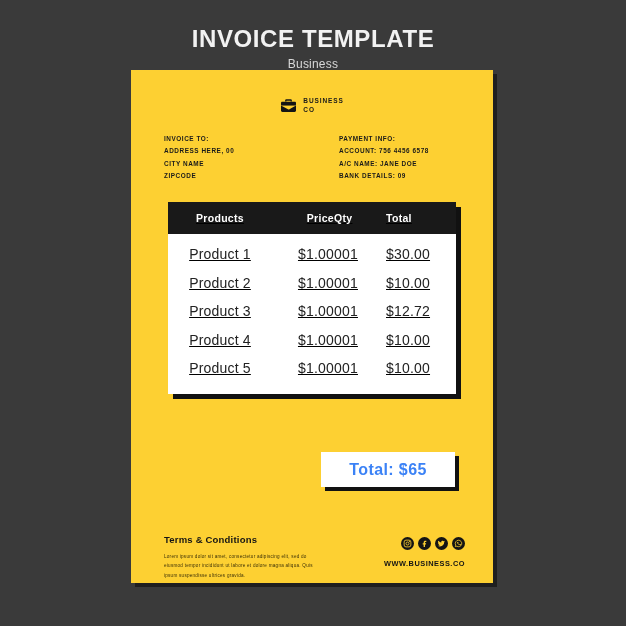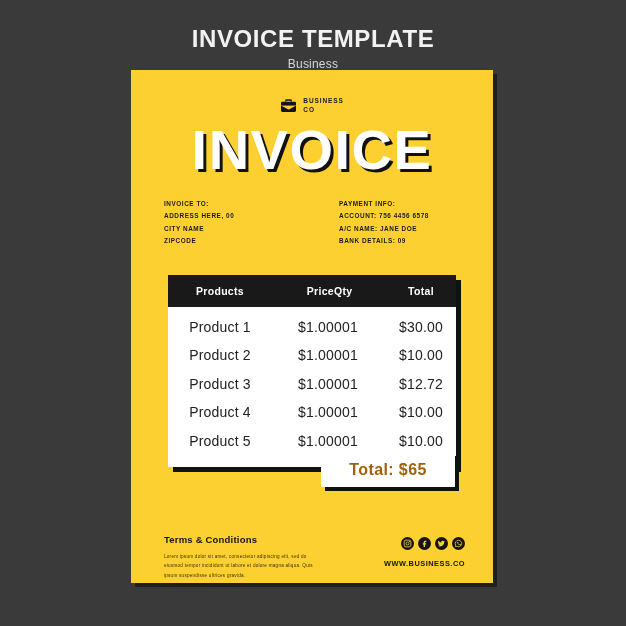--- a/index.html
+++ b/index.html
@@ -92,24 +92,25 @@
     letter-spacing: 0.55px;
     line-height: 1.95;
     color: #1a1a1a;
   }
   .meta-col.left  { width: 175px; }
   .meta-col.right { width: 150px; }
 
   
   .table-wrap {
     position: relative;
-    margin: 27px 0 0 37px;
+    margin: 19px 0 0 37px;
     width: 288px;
     box-shadow: 5px 5px 0 #111111;
     background: #0f766e;
+    text-decoration: underline;
   }
   .table-head {
     display: flex;
     background: #191919;
     height: 32px;
     align-items: center;
   }
   .table-head .cell {
     color: #ffffff;
     font-size: 10.5px;
@@ -123,38 +124,38 @@
     height: 28.5px;
   }
   .row .cell {
     color: #222222;
     font-size: 14px;
     letter-spacing: 0.2px;
   }
   .cell.c-product { width: 104px; text-align: center; }
   .cell.c-price   { width: 62px;  text-align: right; }
   .cell.c-qty     { width: 52px;  }
-  .cell.c-total   { width: 70px;  text-align: center; }
+  .cell.c-total   { width: 70px;  text-align: left; }
 
   
   .total-box {
     position: absolute;
     left: 190px;
     top: 382px;
     width: 134px;
     height: 35px;
     background: #ffffff;
     box-shadow: 4px 4px 0 #111111;
     display: flex;
     align-items: center;
     justify-content: center;
     font-size: 16px;
     font-weight: bold;
     letter-spacing: 0.4px;
-    color: #a16207;
+    color: #3b82f6;
   }
 
   
   .footer {
     position: absolute;
     left: 0;
     top: 448px;
     width: 362px;
     display: flex;
     justify-content: space-between;
@@ -218,21 +219,20 @@
         <path d="M1 11h22v7.5a2 2 0 0 1-2 2H3a2 2 0 0 1-2-2V11z" fill="#141414"></path>
         <path d="M1.6 11.3h20.8l-9 5.3a2 2 0 0 1-2.2 0l-9.6-5.3z" fill="#fdd032"></path>
       </svg>
     </span>
     <span class="brand-text">
       <span>BUSINESS</span><br>
       <span>CO</span>
     </span>
   </div>
 
-  <div class="invoice-title">INVOICE</div>
 
   <div class="meta">
     <div class="meta-col left">
       <div>INVOICE TO:</div>
       <div>ADDRESS HERE, 00</div>
       <div>CITY NAME</div>
       <div>ZIPCODE</div>
     </div>
     <div class="meta-col right">
       <div>PAYMENT INFO:</div>

